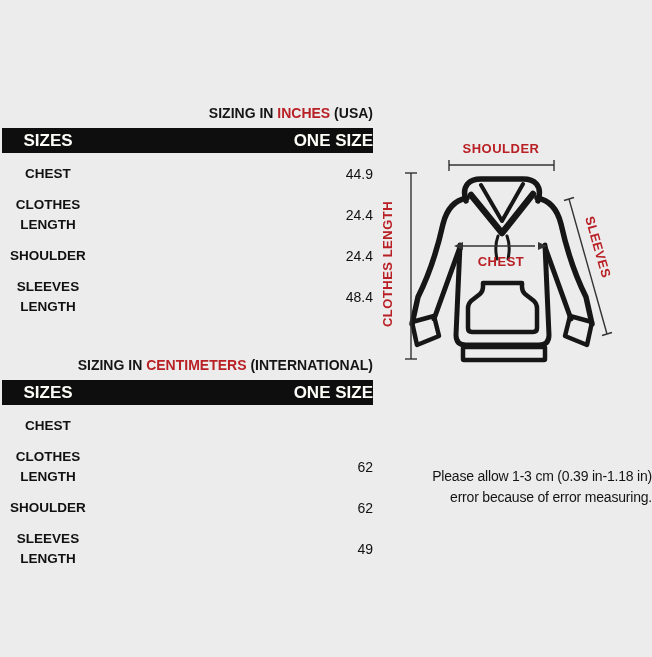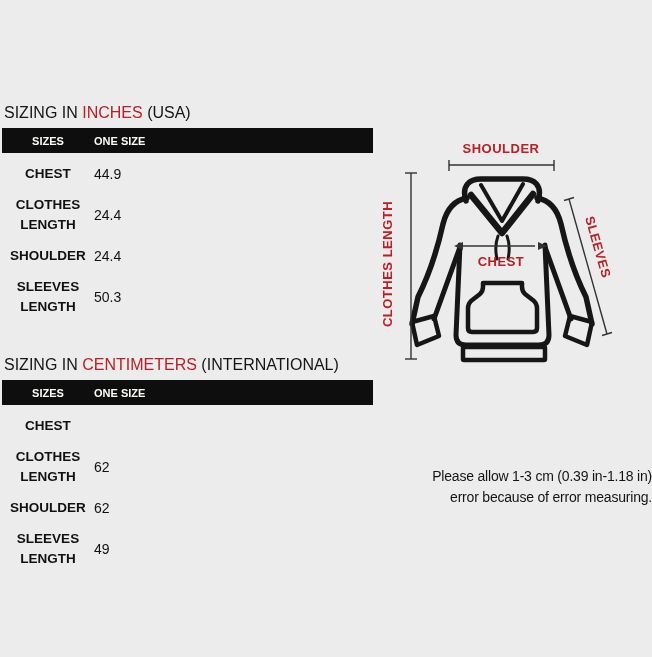--- a/index.html
+++ b/index.html
@@ -9,32 +9,33 @@
     background:#ececec;
     font-family:"Liberation Sans", sans-serif;
     overflow:hidden;
     color:#141414;
   }
   
   .size-table{position:absolute;left:2px;width:371px;}
   .size-table.inches{top:101px;}
   .size-table.cm{top:353px;}
   .table-title{
-    font-size:16px;font-weight:400;color:#151515;
+    font-size:14px;font-weight:700;color:#151515;
     line-height:24px;white-space:nowrap;letter-spacing:0;
     margin:0 0 3px 2px;
+    text-align:right;
   }
   .table-title .red{color:#b92025;}
   .table-header{
     display:flex;align-items:center;
     height:25px;background:#0e0e0e;color:#fdfdf8;
-    font-size:11px;font-weight:700;
+    font-size:17px;font-weight:700;
   }
   .col-label{width:92px;text-align:center;}
-  .col-value{flex:1;text-align:left;}
+  .col-value{flex:1;text-align:right;}
   .table-row{
     display:flex;align-items:center;
     height:41px;
   }
   .table-row .col-label{
     font-size:13.5px;font-weight:700;line-height:20px;color:#111;
   }
   .table-row .col-value{
     font-size:14px;font-weight:400;color:#111;
   }
@@ -82,21 +83,21 @@
       <div class="table-row">
         <div class="col-label">CLOTHES LENGTH</div>
         <div class="col-value">24.4</div>
       </div>
       <div class="table-row">
         <div class="col-label">SHOULDER</div>
         <div class="col-value">24.4</div>
       </div>
       <div class="table-row">
         <div class="col-label">SLEEVES LENGTH</div>
-        <div class="col-value">50.3</div>
+        <div class="col-value">48.4</div>
       </div>
     </div>
   </div>
 
   <div class="size-table cm">
     <div class="table-title">
       <span>SIZING IN</span>
       <span class="red">CENTIMETERS</span>
       <span>(INTERNATIONAL)</span>
     </div>

